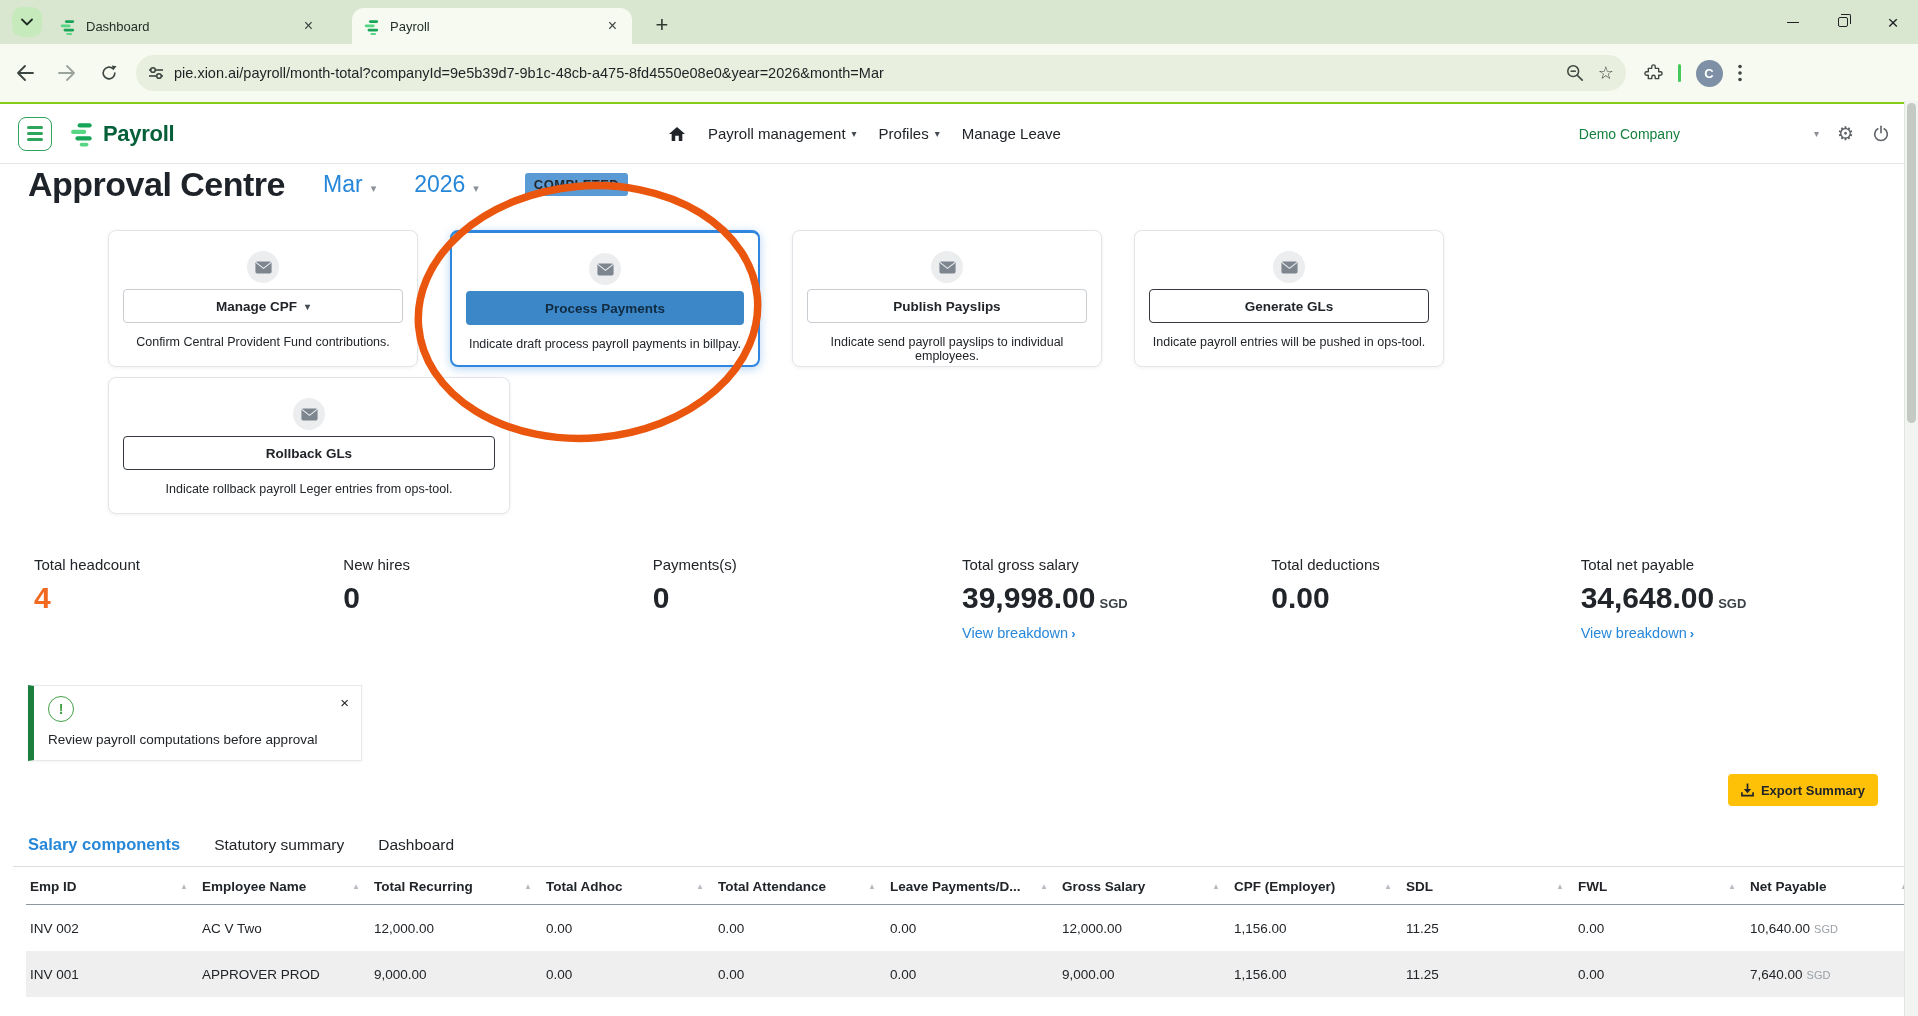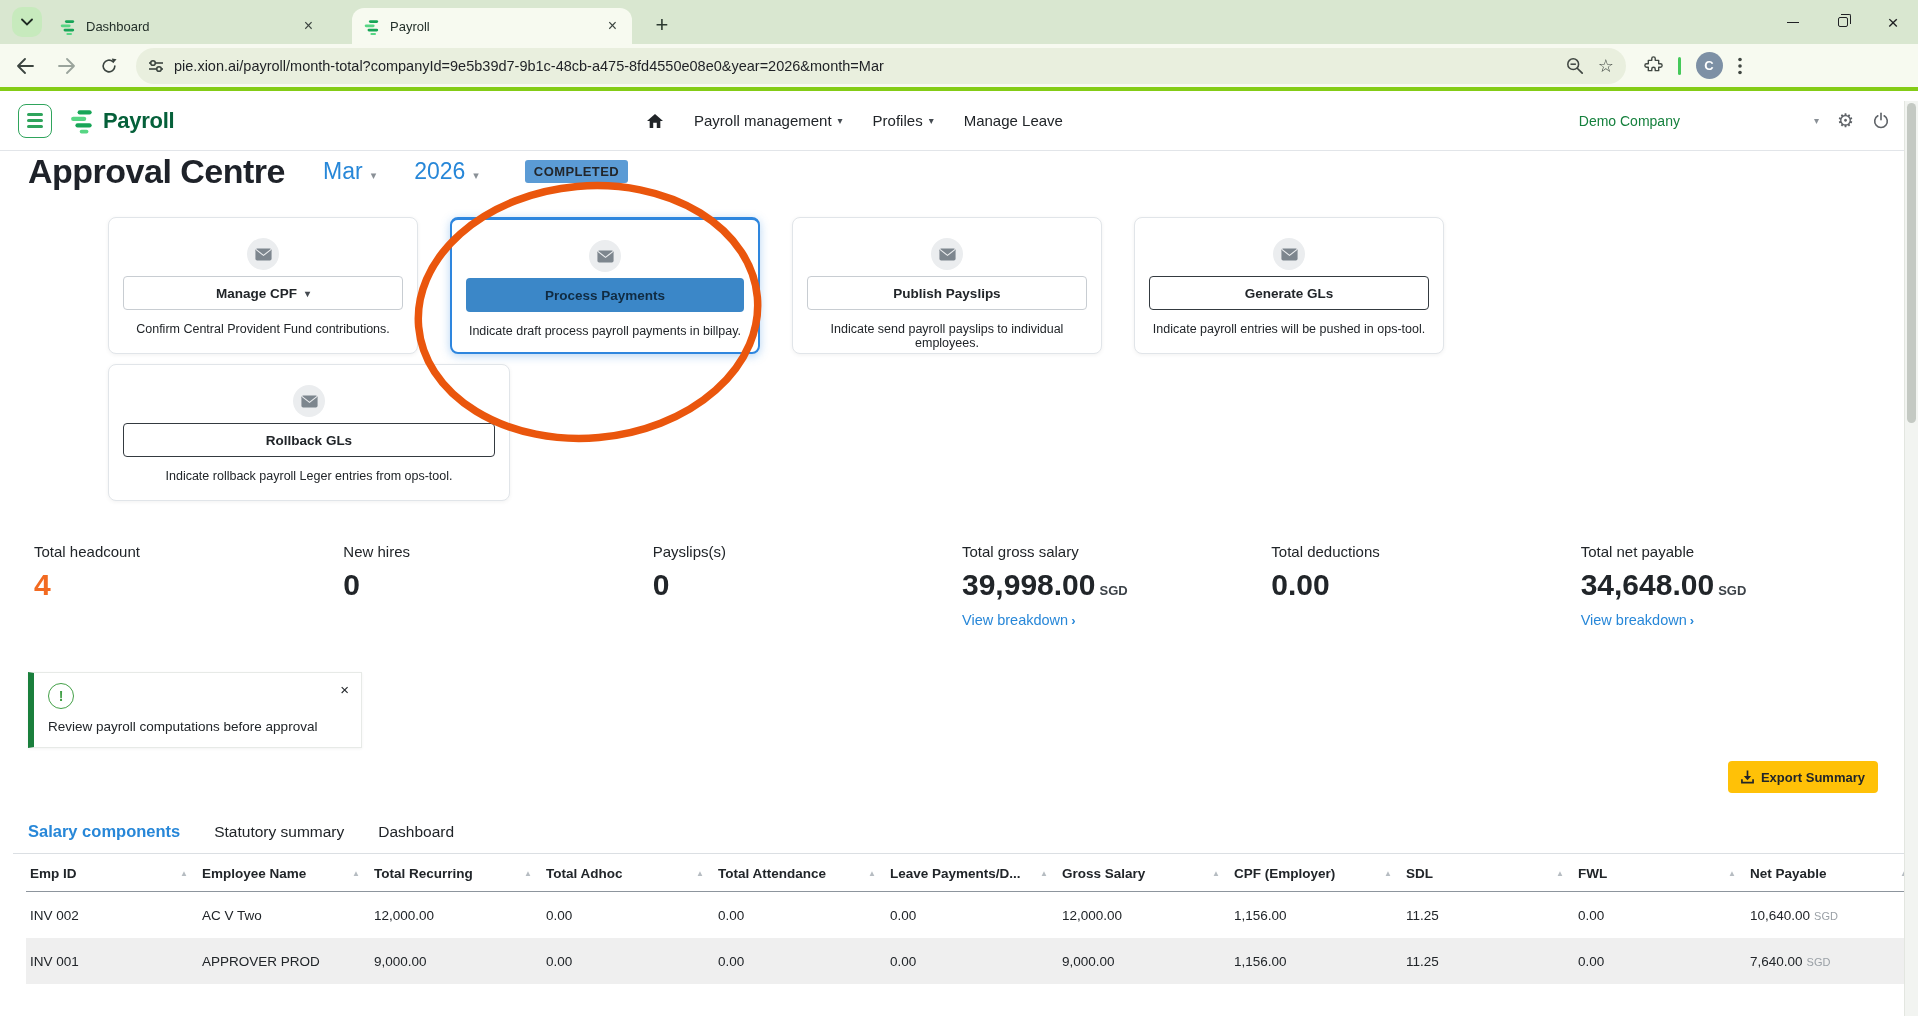--- a/index.html
+++ b/index.html
@@ -15,37 +15,37 @@
   .tab .tab-title { flex:1; white-space:nowrap; overflow:hidden; }
   .tab .tab-close { font-size:16px; color:#3c4540; padding:0 5px; cursor:pointer; }
   .newtab { position:absolute; left:648px; top:11px; font-size:22px; color:#2c3a30; width:28px; height:28px; display:flex; align-items:center; justify-content:center; cursor:pointer; }
   .wincontrols { position:absolute; right:0; top:0; height:44px; display:flex; align-items:center; }
   .winbtn { width:50px; height:44px; display:flex; align-items:center; justify-content:center; color:#202124; cursor:pointer; }
   .win-min-glyph { width:12px; height:0; border-top:1.6px solid #202124; display:block; }
   .win-restore-glyph { width:10px; height:10px; border:1.5px solid #202124; border-radius:2px; position:relative; display:block; }
   .win-restore-glyph:before { content:""; position:absolute; left:2px; top:-4px; width:9px; height:9px; border-top:1.5px solid #202124; border-right:1.5px solid #202124; border-radius:0 2px 0 0; }
   .win-close-glyph { font-size:19px; line-height:1; }
 
-  .toolbar { height:47px; background:#f7faf0; display:flex; align-items:center; position:relative; border-bottom:4px solid #84cc16; }
+  .toolbar { height:60px; background:#f7faf0; display:flex; align-items:center; position:relative; border-bottom:2px solid #84cc16; }
   .navbtn { width:34px; height:34px; display:flex; align-items:center; justify-content:center; border-radius:50%; margin-left:8px; cursor:pointer; }
   .urlbar { margin-left:10px; width:1490px; height:36px; background:#e9efde; border-radius:18px; display:flex; align-items:center; padding:0 12px; }
   .url-text { margin-left:10px; font-size:14.5px; color:#1f2125; white-space:nowrap; overflow:hidden; flex:1; }
   .urlbar .right-icons { display:flex; align-items:center; gap:14px; margin-left:10px; }
   .toolbar .after-url { display:flex; align-items:center; gap:15px; margin-left:18px; }
   .ext-green-line { width:2.5px; height:18px; background:#45c95a; border-radius:2px; }
   .avatar { width:27px; height:27px; border-radius:50%; background:#7d90a5; color:#fff; font-size:13px; font-weight:700; display:flex; align-items:center; justify-content:center; cursor:pointer; }
   .star-glyph { font-size:18px; color:#404742; }
 
   
   .appheader { height:60px; background:#fff; border-bottom:1px solid #e2e5e9; display:flex; align-items:center; position:relative; }
   .hamburger { margin-left:18px; width:34px; height:34px; border:1.6px solid #2fa45c; border-radius:8px; display:flex; flex-direction:column; align-items:center; justify-content:center; gap:3.5px; cursor:pointer; }
   .hamburger i { display:block; width:16px; height:2.4px; background:#2fa45c; border-radius:2px; }
   .brand { display:flex; align-items:center; margin-left:18px; cursor:pointer; }
   .brand-text { font-size:22px; font-weight:800; color:#05603a; margin-left:7px; letter-spacing:-0.3px; }
-  .mainnav { position:absolute; left:646px; display:flex; align-items:center; gap:30px; font-size:15px; color:#212529; }
+  .mainnav { position:absolute; left:668px; display:flex; align-items:center; gap:22px; font-size:15px; color:#212529; }
   .mainnav .navitem { cursor:pointer; display:flex; align-items:center; gap:6px; }
   .caret { font-size:10px; color:#454b51; }
   .appheader .right { position:absolute; right:28px; display:flex; align-items:center; gap:18px; }
   .company { font-size:14px; color:#15803d; }
   .company-caret { font-size:10px; color:#8a9096; margin-left:116px; }
   .gear { font-size:19px; color:#5f6368; cursor:pointer; }
 
   
   .content { padding:0 28px; position:relative; }
   .titlerow { display:flex; align-items:center; margin-top:0; height:40px; }
@@ -337,21 +337,21 @@
   <div class="statsrow">
     <div class="stat">
       <div class="stat-label">Total headcount</div>
       <div class="stat-value accent">4</div>
     </div>
     <div class="stat">
       <div class="stat-label">New hires</div>
       <div class="stat-value">0</div>
     </div>
     <div class="stat">
-      <div class="stat-label">Payslips(s)</div>
+      <div class="stat-label">Payments(s)</div>
       <div class="stat-value">0</div>
     </div>
     <div class="stat">
       <div class="stat-label">Total gross salary</div>
       <div class="stat-value"><span>39,998.00</span><span class="stat-currency">SGD</span></div>
       <span class="stat-link"><span>View breakdown</span><span class="chev">›</span></span>
     </div>
     <div class="stat">
       <div class="stat-label">Total deductions</div>
       <div class="stat-value">0.00</div>

